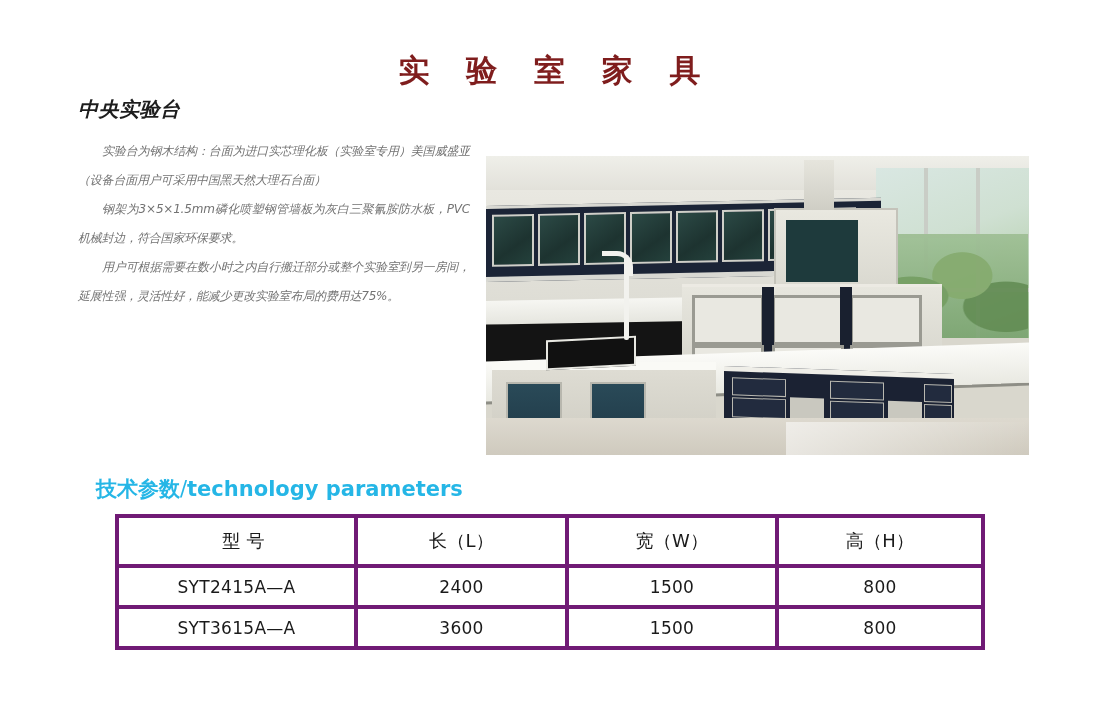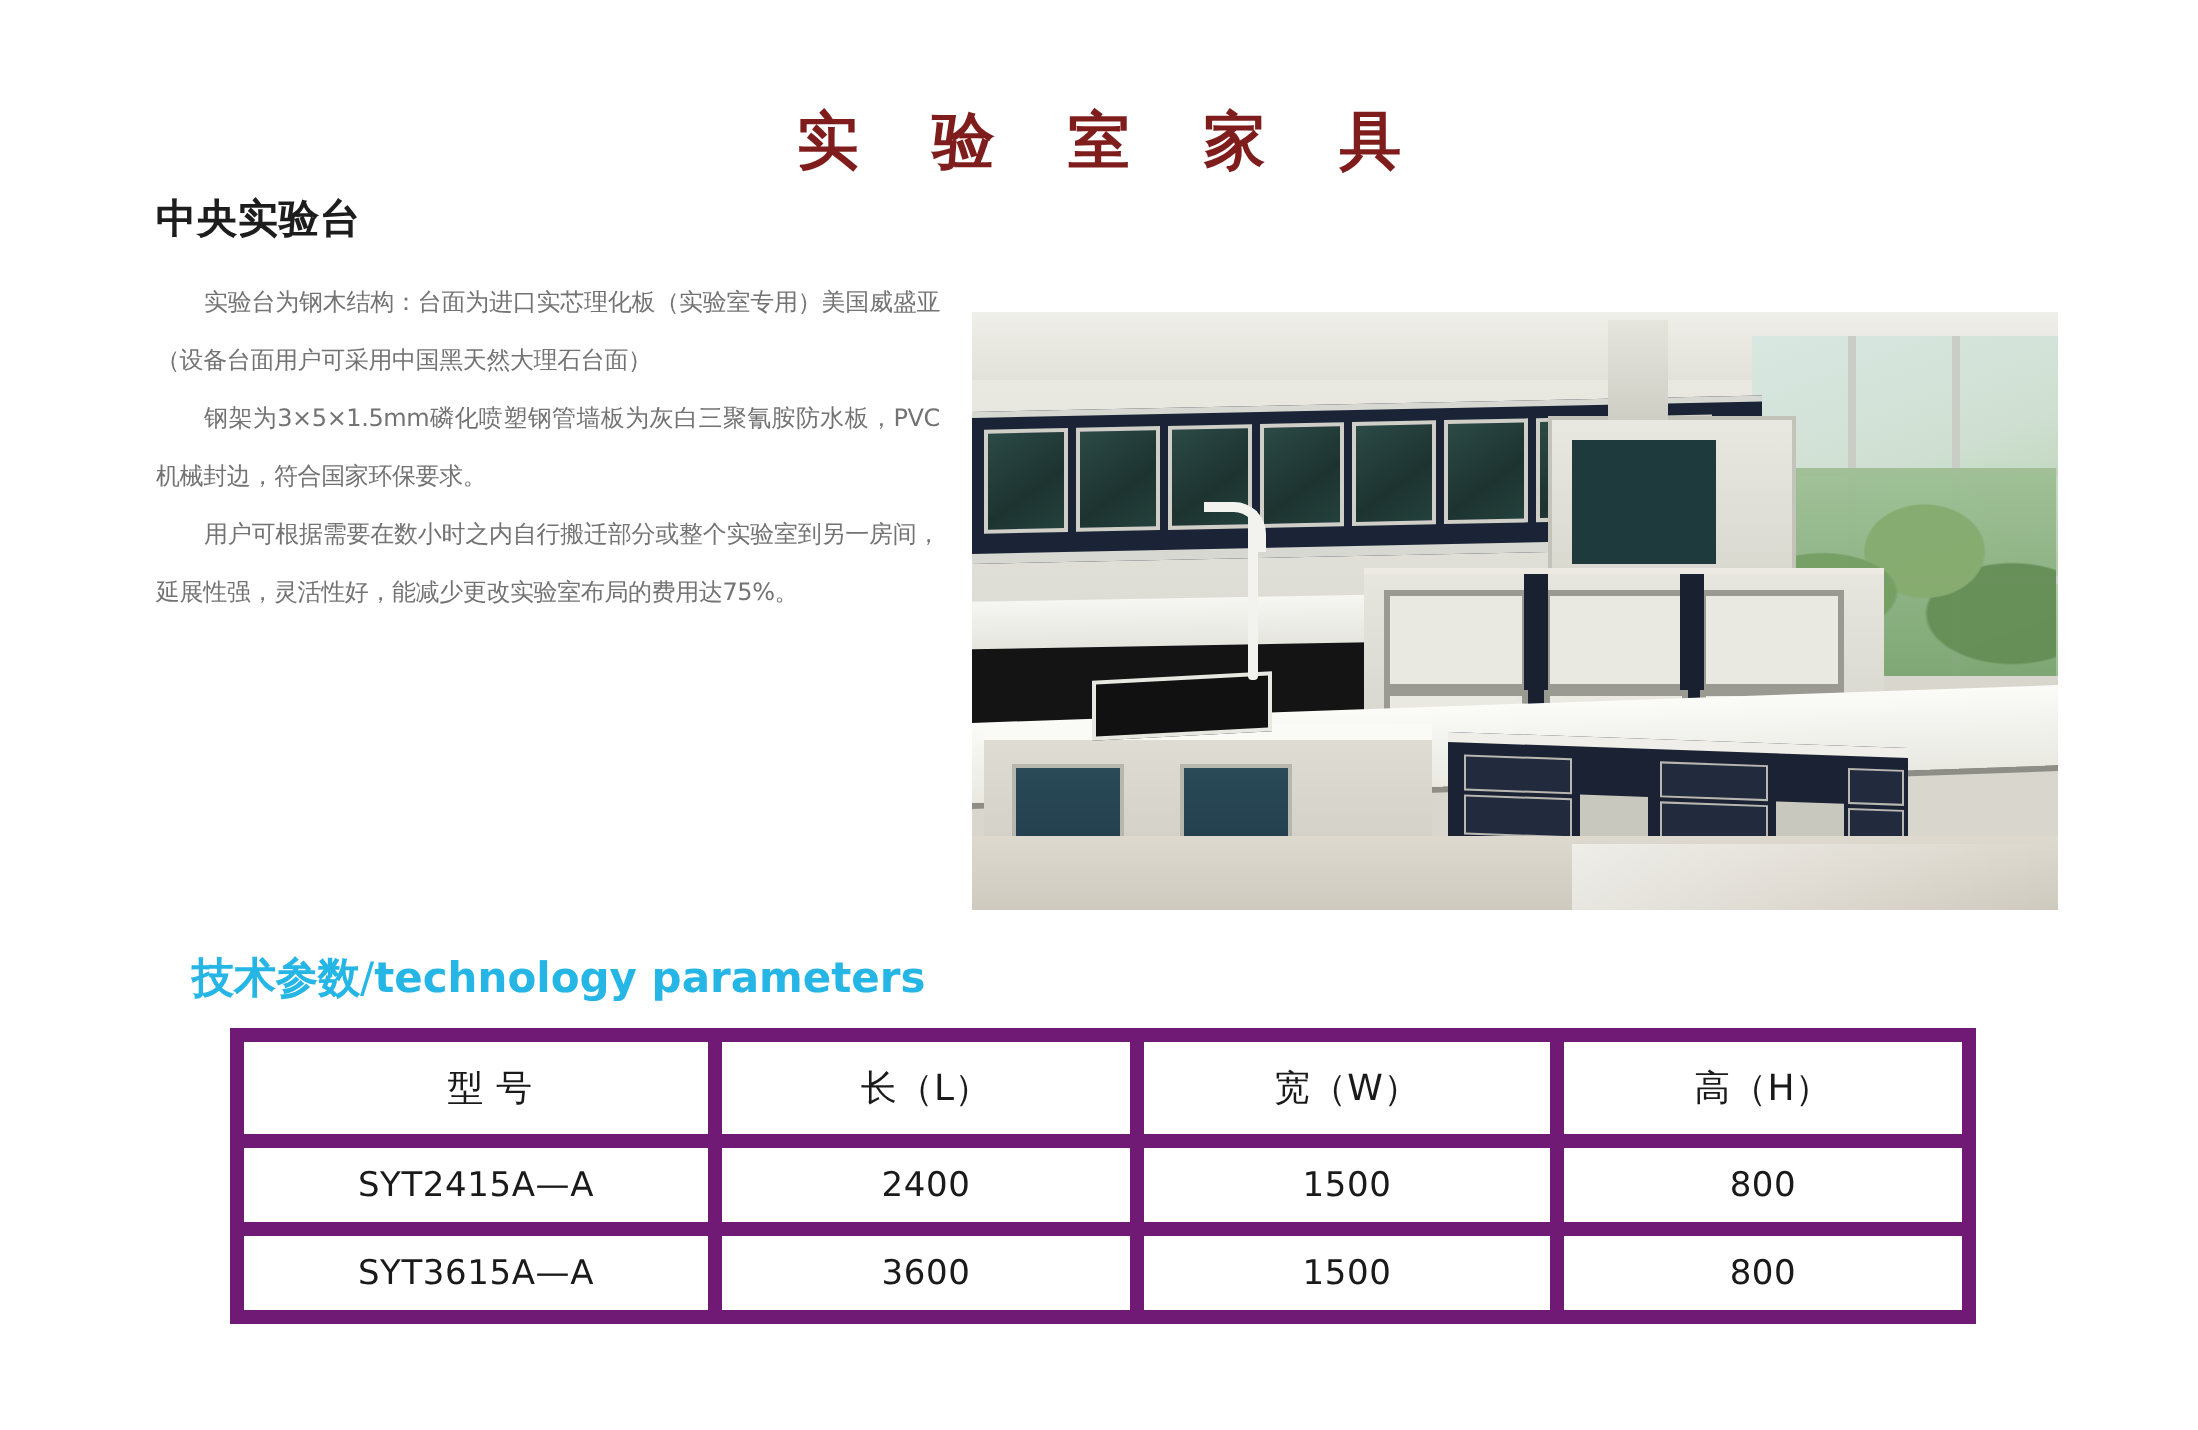--- a/index.html
+++ b/index.html
@@ -30,20 +30,21 @@
     color: #7f1d1d;
     font-family: "DejaVu Sans", "Liberation Sans", sans-serif;
   }
 
   
   .left-col {
     position: absolute;
     left: 78px;
     top: 96px;
     width: 392px;
+    font-style: italic;
   }
   .section-title {
     font-size: 20px;
     font-weight: bold;
     color: #1d1d1d;
     letter-spacing: 0.5px;
     font-family: "DejaVu Sans", "Liberation Sans", sans-serif;
     margin: 0 0 14px 0;
   }
   .cyan-heading {
@@ -242,21 +243,21 @@
     position: absolute;
     left: 115px;
     top: 514px;
     width: 866px;
     border-collapse: collapse;
     border: 3px solid #111;
     background: #fff;
     table-layout: fixed;
   }
   .spec-table td {
-    border: 7px solid #701a75;
+    border: 4px solid #701a75;
     text-align: center;
     font-size: 17px;
     color: #1a1a1a;
     height: 35px;
     font-family: "DejaVu Sans", "Liberation Sans", sans-serif;
     letter-spacing: 0.3px;
   }
   .spec-table tr.head td {
     height: 44px;
     font-size: 18px;

